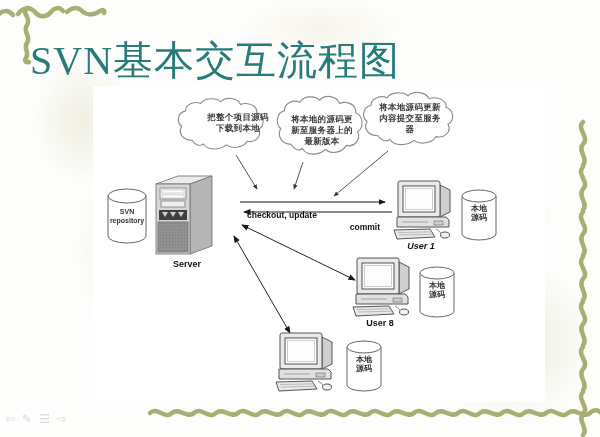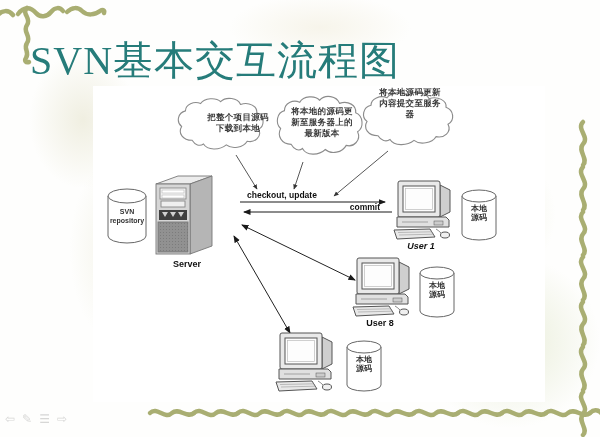--- a/index.html
+++ b/index.html
@@ -12,21 +12,21 @@
       color:#267c7a;white-space:nowrap;}
   #diagram-canvas{left:93px;top:86px;width:452px;height:316px;background:#ffffff;z-index:1;}
   #decor-svg,#diagram-svg{position:absolute;left:0;top:0;z-index:2;}
   .cloud-text{position:absolute;z-index:3;font-weight:bold;font-size:8.5px;line-height:11px;
       letter-spacing:.3px;color:#3a3a3a;text-align:center;white-space:pre-line;}
   .node-label{position:absolute;z-index:3;font-weight:bold;font-size:9px;color:#111;text-align:center;}
   .cyl-label{position:absolute;z-index:3;font-weight:bold;font-size:8px;line-height:9px;
       color:#333;text-align:center;white-space:pre-line;}
   .repo-label{position:absolute;z-index:3;font-weight:bold;font-size:7px;line-height:9px;
       color:#333;text-align:center;white-space:pre-line;}
-  .arrow-label{position:absolute;z-index:3;font-weight:bold;font-size:8.5px;color:#111;white-space:nowrap;}
+  .arrow-label{position:absolute;z-index:3;font-weight:bold;font-size:8.5px;color:#111;white-space:nowrap;margin-top:20px;}
   #presenter-controls{position:absolute;left:5px;top:413px;z-index:4;display:flex;gap:7px;
       color:#d7d7d6;font-size:12px;line-height:12px;}
   #presenter-controls span{cursor:pointer;}
 </style>
 </head>
 <body>
 
 <div class="wm" style="left:8px;top:25px;width:150px;height:190px;background:radial-gradient(closest-side,rgba(228,226,202,.55),rgba(228,226,202,0) 72%);"></div>
 <div class="wm" style="left:50px;top:120px;width:130px;height:260px;background:radial-gradient(closest-side,rgba(232,231,210,.45),rgba(232,231,210,0) 70%);"></div>
 <div class="wm" style="left:190px;top:-20px;width:260px;height:95px;background:radial-gradient(closest-side,rgba(242,238,222,.6),rgba(242,238,222,0) 70%);"></div>
@@ -188,24 +188,24 @@
     </g>
     <g>
       <path d="M347,347 L347,385 A17,6 0 0 0 381,385 L381,347"></path>
       <ellipse cx="364" cy="347" rx="17" ry="6"></ellipse>
     </g>
   </g>
 </svg>
 
 <div class="cloud-text abs" style="left:201px;top:112px;width:74px;">把整个项目源码
 下载到本地</div>
-<div class="cloud-text abs" style="left:283px;top:106px;width:78px;">将本地的源码更
+<div class="cloud-text abs" style="left:283px;top:114px;width:78px;">将本地的源码更
 新至服务器上的
 最新版本</div>
-<div class="cloud-text abs" style="left:370px;top:87px;width:80px;">将本地源码更新
+<div class="cloud-text abs" style="left:370px;top:102px;width:80px;">将本地源码更新
 内容提交至服务
 器</div>
 
 <div class="arrow-label abs" style="left:247px;top:190px;">checkout, update</div>
 <div class="arrow-label abs" style="left:280px;top:202px;width:100px;text-align:right;">commit</div>
 
 <div class="repo-label abs" style="left:103px;top:207px;width:48px;">SVN
 repository</div>
 <div class="node-label abs" style="left:158px;top:259px;width:58px;">Server</div>
 <div class="node-label abs" style="left:396px;top:241px;width:50px;font-style:italic;">User 1</div>

